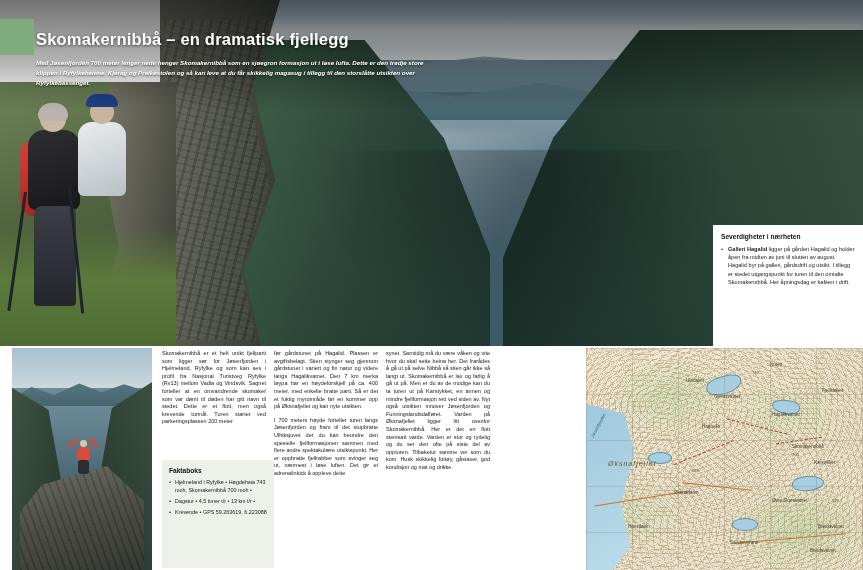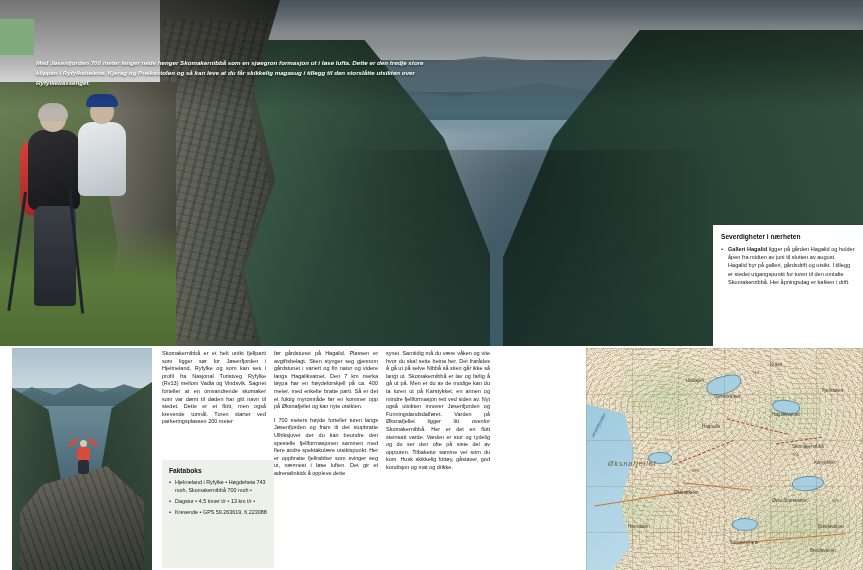--- a/index.html
+++ b/index.html
@@ -503,20 +503,21 @@
         <div class="hp-head-b"></div>
         <div class="hp-cap-b"></div>
       </div>
 
       <div class="hp-pole" style="left:24px; top:110px; height:120px; transform: rotate(8deg);"></div>
       <div class="hp-pole" style="left:68px; top:106px; height:126px; transform: rotate(-6deg);"></div>
     </div>
 
     <div class="hero-scrim"></div>
     <div class="green-tab"></div>
+    <div class="hero-title">Skomakernibbå – en dramatisk fjellegg</div>
     <div class="hero-lead">Med Jøsenfjorden 700 meter lenger nede henger Skomakernibbå som en sjøegron formasjon ut i løse lufta. Dette er den tredje store klippen i Ryfylkeheiene. Kjerag og Preikestolen og så kan leve at du får skikkelig magasug i tillegg til den storslåtte utsikten over Ryfylkebassenget.</div>
   </div>
 
   <div class="sidebox">
     <div class="sidebox-title">Severdigheter i nærheten</div>
     <ul class="sidebox-list">
       <li><span><b>Galleri Hagalid</b> ligger på gården Hagalid og holder åpen fra midten av juni til slutten av august. Hagalid byr på galleri, gårdsdrift og utsikt. I tillegg er stedet utgangspunkt for turen til den omtalte Skomakernibbå. Her åpningsdag er kaféen i drift.</span></li>
     </ul>
   </div>
 

